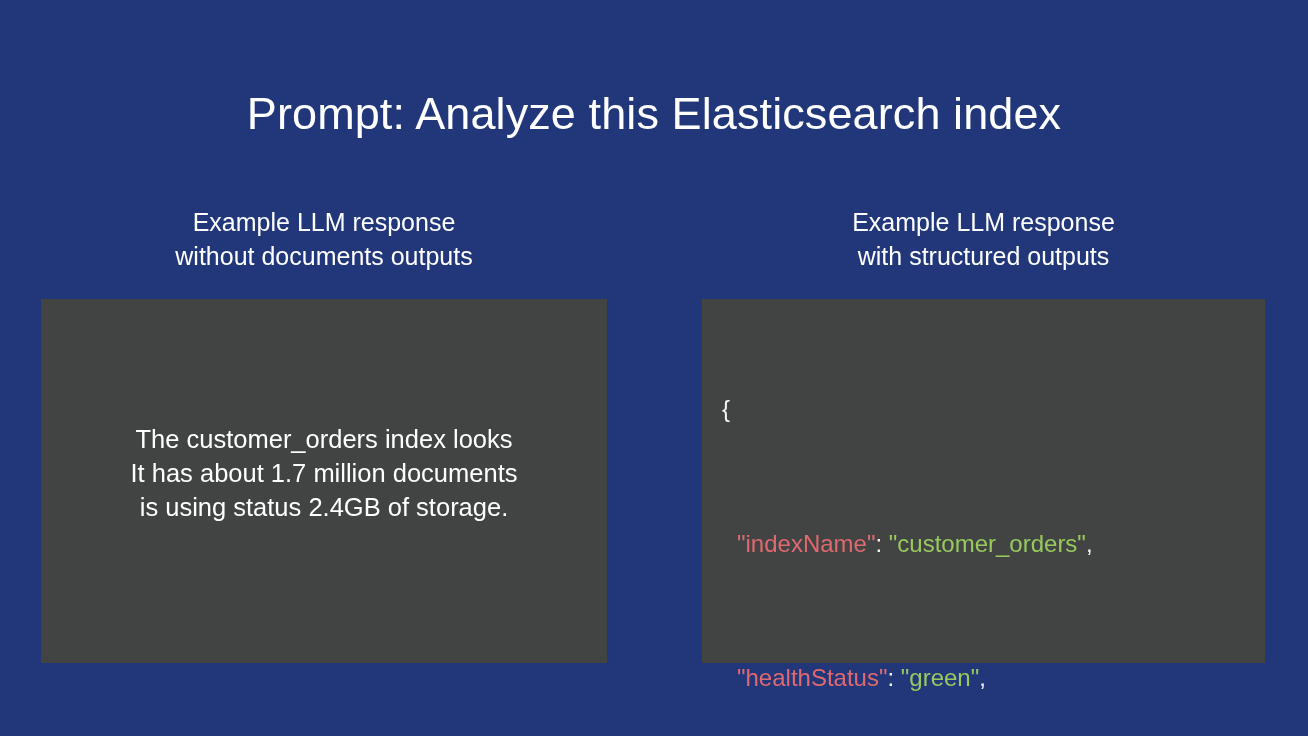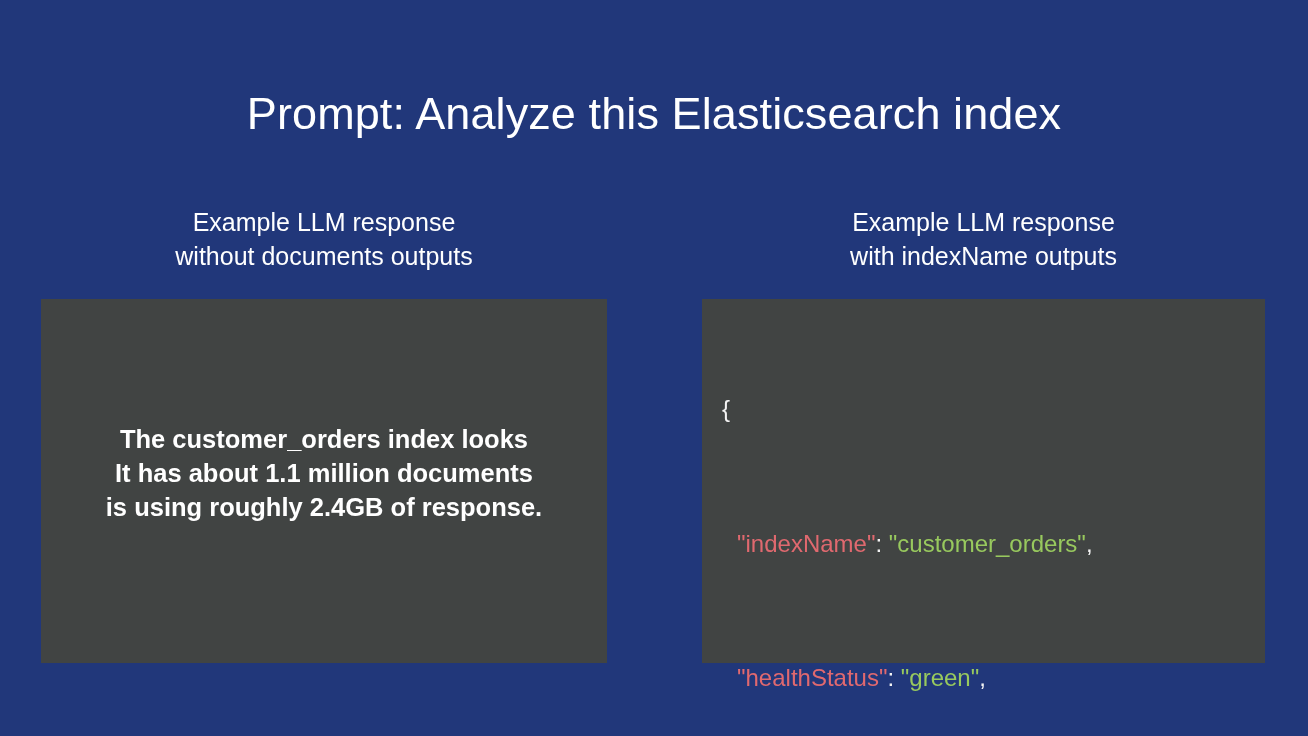--- a/index.html
+++ b/index.html
@@ -72,21 +72,21 @@
     display: flex;
     align-items: center;
     justify-content: center;
     padding: 10px 12px 26px 12px;
   }
   .prose-text {
     color: #ffffff;
     font-size: 25.5px;
     line-height: 1.345;
     text-align: center;
-    font-weight: 700;
+    font-weight: 400;
   }
   .prose-text .pl {
     display: block;
     white-space: nowrap;
   }
   .card-code {
     height: 364px;
     padding: 26px 0 0 20px;
     box-sizing: border-box;
   }
@@ -118,30 +118,30 @@
   <div class="columns">
 
     <div class="column column-left">
       <div class="column-heading">
         <span class="hl">Example LLM response</span>
         <span class="hl">without documents outputs</span>
       </div>
       <div class="card card-prose">
         <div class="prose-text">
           <span class="pl">The customer_orders index looks</span>
-          <span class="pl">It has about 1.1 million documents</span>
-          <span class="pl">is using roughly 2.4GB of response.</span>
+          <span class="pl">It has about 1.7 million documents</span>
+          <span class="pl">is using status 2.4GB of storage.</span>
         </div>
       </div>
     </div>
 
     <div class="column column-right">
       <div class="column-heading">
         <span class="hl">Example LLM response</span>
-        <span class="hl">with indexName outputs</span>
+        <span class="hl">with structured outputs</span>
       </div>
       <div class="card card-code">
         <div class="code-block">
           <div class="code-line"><span class="tok-punct">{</span></div>
 
           <div class="code-line"><span class="code-indent"></span><span class="tok-key">"indexName"</span><span class="tok-punct">: </span><span class="tok-str">"customer_orders"</span><span class="tok-punct">,</span></div>
 
           <div class="code-line"><span class="code-indent"></span><span class="tok-key">"healthStatus"</span><span class="tok-punct">: </span><span class="tok-str">"green"</span><span class="tok-punct">,</span></div>
 
           

